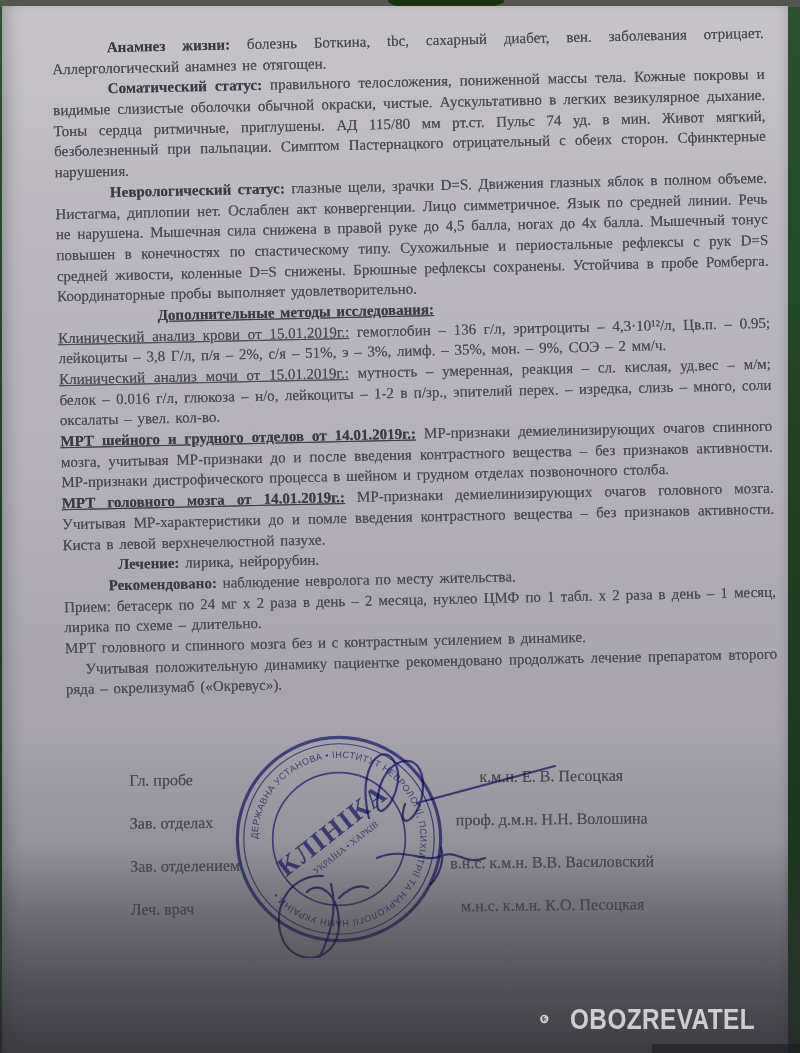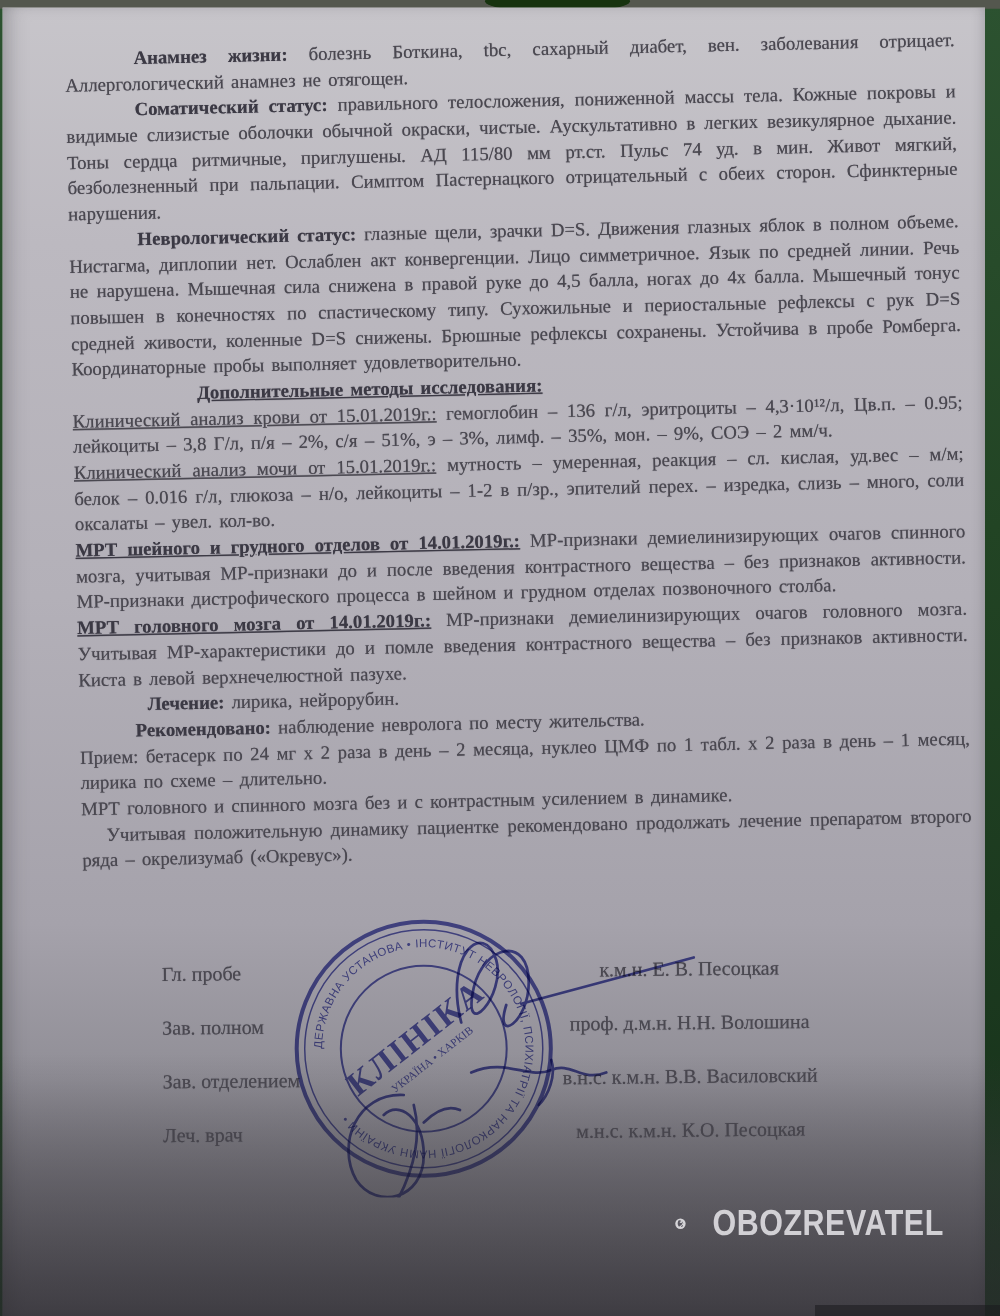--- a/index.html
+++ b/index.html
@@ -38,21 +38,21 @@
   .sig-role{position:absolute;left:128px;top:8px;}
   .sig-name{position:absolute;left:390px;top:8px;width:320px;text-align:center;}
   .stamp{position:absolute;left:230px;top:726px;width:214px;height:214px;opacity:.82;mix-blend-mode:multiply;}
   .signatures-overlay{position:absolute;left:225px;top:712px;width:345px;height:240px;opacity:.85;mix-blend-mode:multiply;}
   .bottom-shade{
     position:absolute;left:0;bottom:0;width:800px;height:210px;pointer-events:none;
     background:linear-gradient(180deg,rgba(60,58,64,0) 0%,rgba(60,58,64,.35) 45%,rgba(48,46,52,.6) 100%);
   }
   .corner-bar{position:absolute;right:0;bottom:0;width:148px;height:9px;background:rgba(25,25,30,.55);}
   .watermark{
-    position:absolute;left:540px;top:948px;width:250px;height:62px;
+    position:absolute;left:540px;top:988px;width:250px;height:62px;
     display:flex;align-items:center;gap:21px;
   }
   .brand{
     font-family:"Liberation Sans","DejaVu Sans",sans-serif;
     font-weight:bold;font-size:29px;letter-spacing:.5px;
     color:rgba(245,244,247,.78);transform:scaleX(.84);transform-origin:left center;
     white-space:nowrap;
   }
 </style>
 </head>
@@ -78,21 +78,21 @@
     <p class="para"><span>МРТ головного и спинного мозга без и с контрастным усилением в динамике.</span></p>
     <p class="para ind-sm"><span>Учитывая положительную динамику пациентке рекомендовано продолжать лечение препаратом второго ряда – окрелизумаб («Окревус»).</span></p>
   </div>
 
   <div class="sig-block">
     <div class="sig-row">
       <span class="sig-role">Гл. пробе</span>
       <span class="sig-name">к.м.н. Е. В. Песоцкая</span>
     </div>
     <div class="sig-row">
-      <span class="sig-role">Зав. полном</span>
+      <span class="sig-role">Зав. отделах</span>
       <span class="sig-name">проф. д.м.н. Н.Н. Волошина</span>
     </div>
     <div class="sig-row">
       <span class="sig-role">Зав. отделением</span>
       <span class="sig-name">в.н.с.  к.м.н. В.В. Василовский</span>
     </div>
     <div class="sig-row">
       <span class="sig-role">Леч. врач</span>
       <span class="sig-name">м.н.с. к.м.н. К.О. Песоцкая</span>
     </div>

